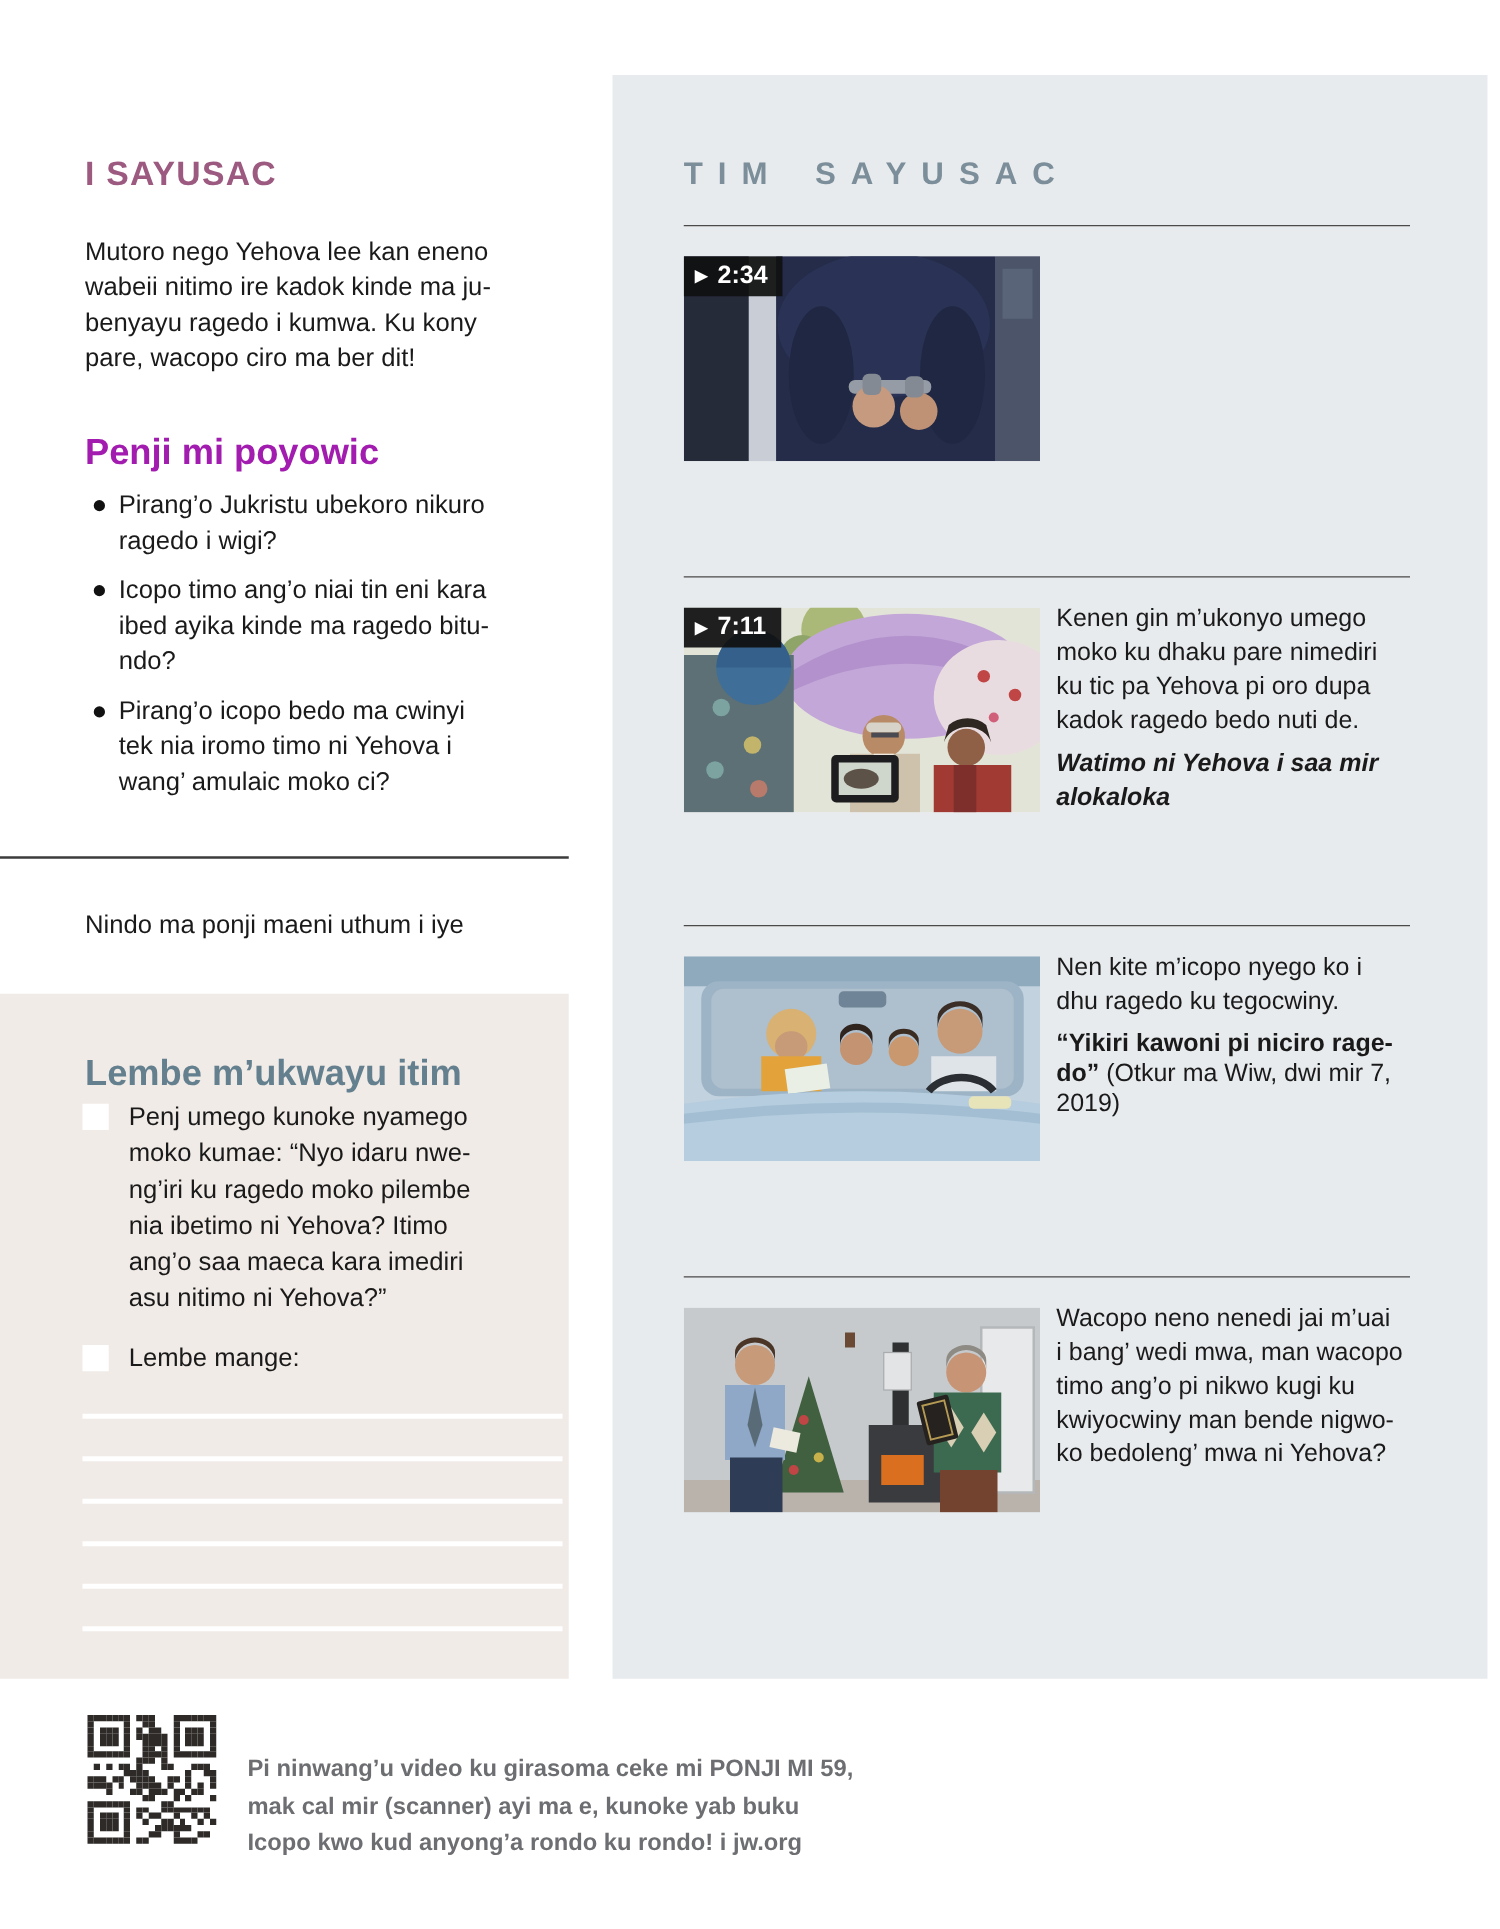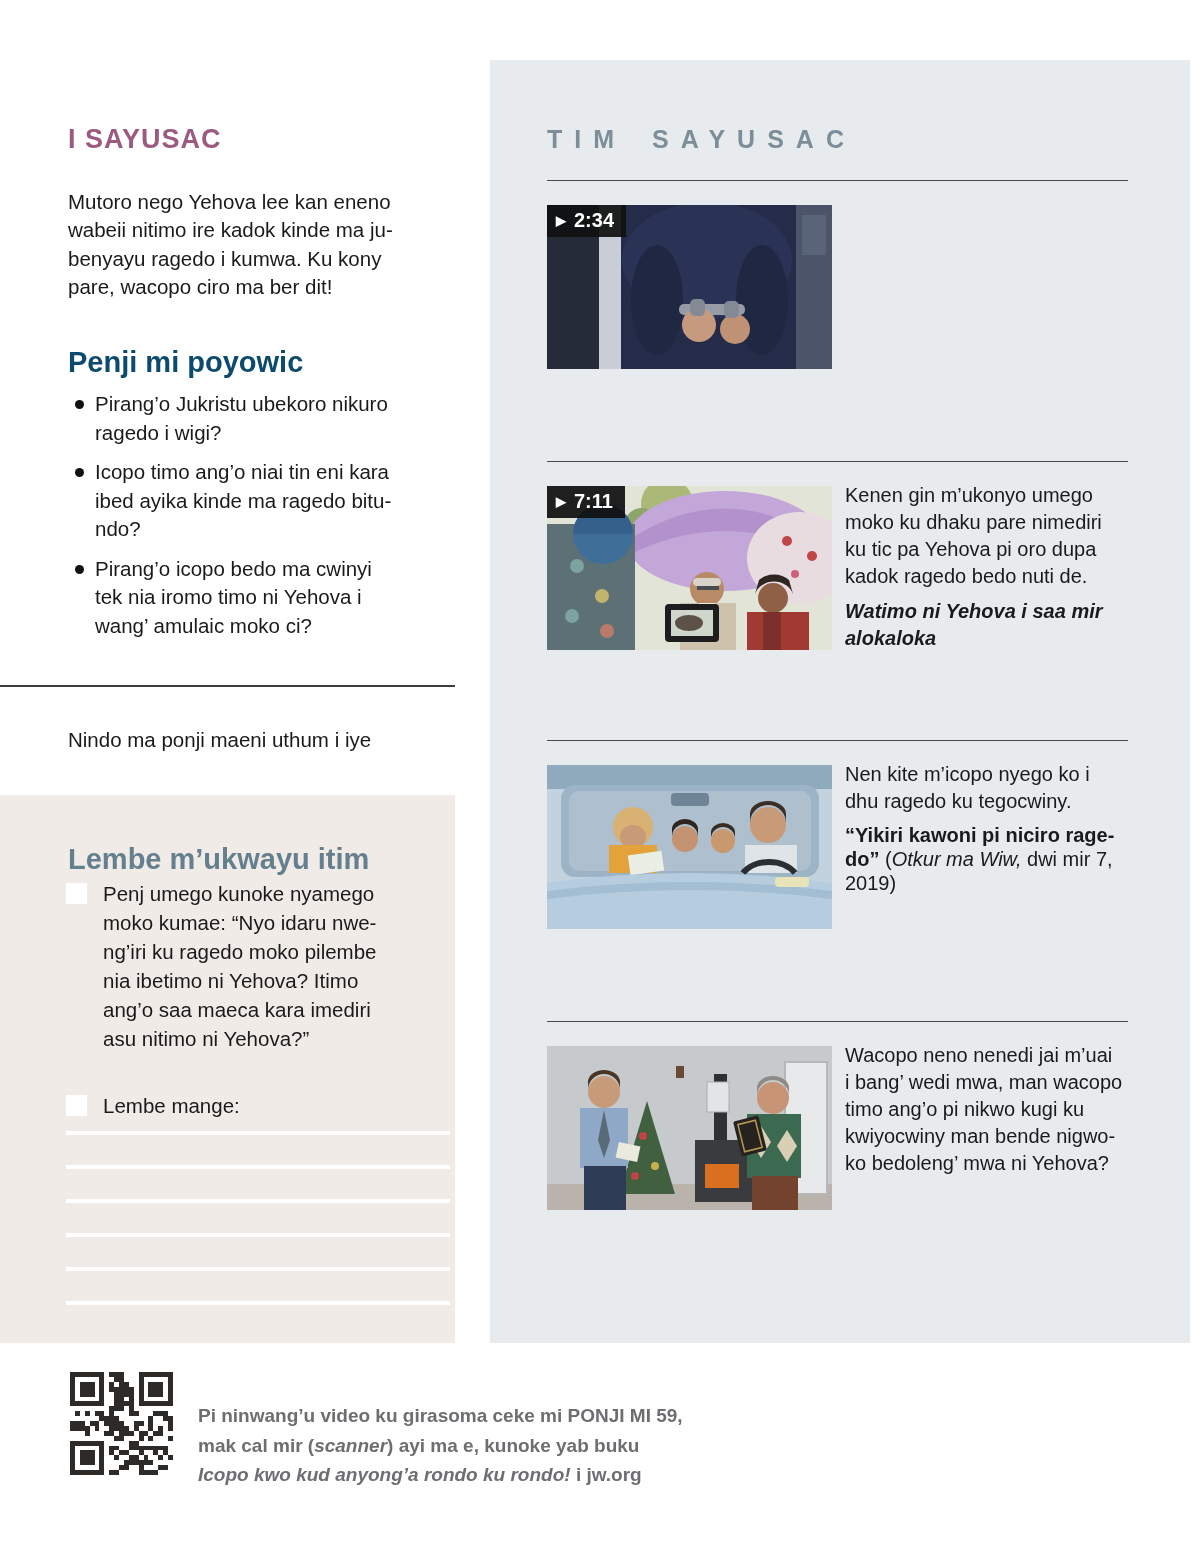--- a/index.html
+++ b/index.html
@@ -4,45 +4,45 @@
 <style>
   html,body{margin:0;padding:0;background:#fff;}
   .canvas{position:relative;width:1200px;height:1543px;background:#ffffff;
           font-family:"Liberation Sans",sans-serif;color:#1a1a1a;overflow:hidden;}
 
   
   .left-title{position:absolute;left:68px;top:102px;font-size:27px;font-weight:700;
               color:#9c5a80;letter-spacing:1px;}
   .intro{position:absolute;left:68px;top:167px;width:400px;font-size:20.5px;
          line-height:28.5px;white-space:pre-line;}
-  .q-heading{position:absolute;left:68px;top:322px;font-size:29px;font-weight:700;color:#0c4a6e;}
+  .q-heading{position:absolute;left:68px;top:322px;font-size:29px;font-weight:700;color:#a21caf;}
   .questions{position:absolute;left:68px;top:390px;width:400px;list-style:none;margin:0;padding:0;
              font-size:20.5px;line-height:28.5px;}
   .questions li{position:relative;padding-left:27px;margin-bottom:11px;white-space:pre-line;}
   .questions li::before{content:"";position:absolute;left:7px;top:10px;width:9px;height:9px;
              border-radius:50%;background:#111;}
   .rule-left{position:absolute;left:0;top:685px;width:455px;height:2px;background:#3c3c3c;}
   .song-note{position:absolute;left:68px;top:707px;font-size:20.5px;}
 
   .activity-box{position:absolute;left:0;top:795px;width:455px;height:548px;background:#f1ebe7;}
   .box-title{position:absolute;left:68px;top:24px;font-size:29px;font-weight:700;color:#64808f;}
   .check-item{position:absolute;left:66px;width:372px;}
   .check-item .cb{position:absolute;left:0;top:4px;width:21px;height:21px;background:#fff;}
   .check-item .ct{display:block;margin-left:37px;width:352px;font-size:20.5px;line-height:29px;
                   white-space:pre-line;}
-  #check1{top:84px;} #check2{top:296px;}
+  #check1{top:84px;} #check2{top:277px;}
   .wline{position:absolute;left:66px;width:384px;height:4px;background:#fff;}
 
   
   .qr{position:absolute;left:70px;top:1372px;width:103px;height:103px;display:grid;
       grid-template-columns:repeat(21,1fr);grid-template-rows:repeat(21,1fr);background:#fff;}
   .qr i{background:#2d2a28;}
   .footer-text{position:absolute;left:198px;top:1401px;font-size:19px;line-height:29.5px;
                font-weight:700;color:#6d6e71;}
-  .seg-i{font-style:italic;text-align:center;}
+  .seg-i{text-align:center;}
 
   
   .right-panel{position:absolute;left:490px;top:60px;width:700px;height:1283px;background:#e8ebee;}
   .r-heading{position:absolute;left:57px;top:44px;font-size:25px;font-weight:700;
              letter-spacing:12px;word-spacing:7px;color:#7b8e99;}
   .row{position:absolute;left:57px;width:588px;height:260px;}
   #row1{top:120px;} #row2{top:401px;} #row3{top:680px;} #row4{top:961px;}
   .row-rule{position:absolute;left:0;top:0;width:581px;height:1px;background:#4a4a4a;}
   .thumb{position:absolute;left:0;top:25px;width:285px;height:164px;margin:0;overflow:hidden;
          cursor:pointer;}

